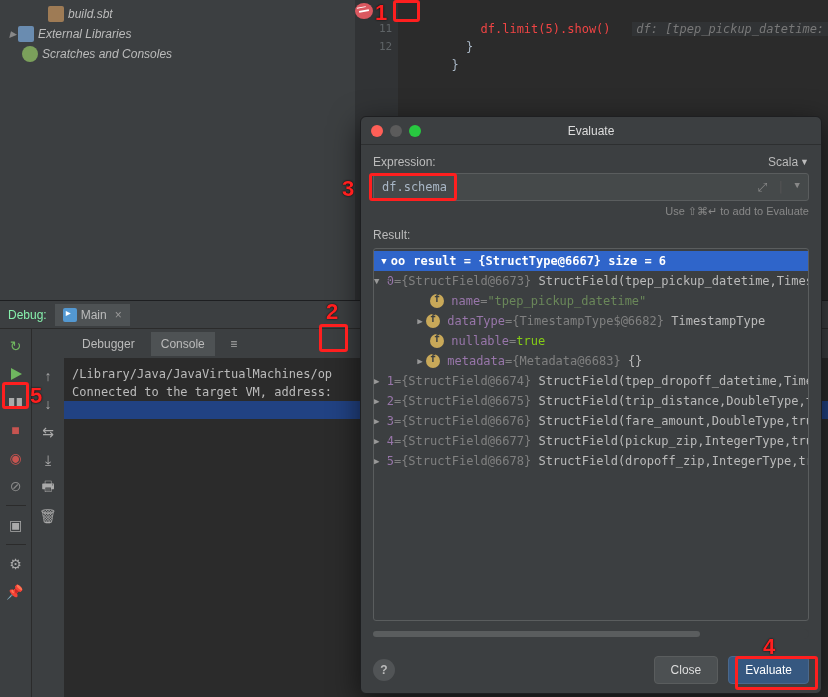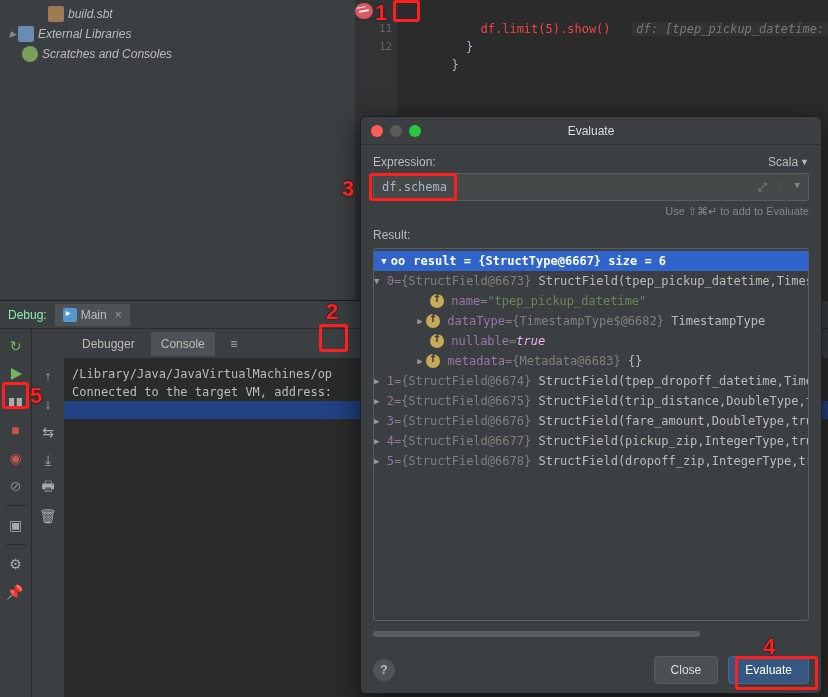--- a/index.html
+++ b/index.html
@@ -173,21 +173,21 @@
   .ic-oo { color:#cc7832; font-weight:bold; font-size:12px; width:16px;text-align:center;}
   .rt-row.sel .ic-oo{color:#fff}
   .ic-eq { width:14px;height:12px;background:#c9a959;border-radius:2px;display:inline-block;position:relative;}
   .ic-eq::after{content:"=";position:absolute;left:3px;top:-2px;color:#3c3f41;font-weight:bold;font-size:11px;}
   .ic-f { width:14px;height:14px;border-radius:50%;background:#c9a959;display:inline-block;position:relative;}
   .ic-f::after{content:"f";position:absolute;left:4px;top:-1px;color:#3c3f41;font-size:10px;font-weight:bold;}
   .nm{color:#9876aa;}
   .gy{color:#808080;}
   .wt{color:#bbbbbb;}
   .str{color:#6a8759;}
-  .bool{color:#f0abfc;font-style:italic;}
+  .bool{color:#84cc16;}
 
   .scrollbar{height:10px;background:#3c3f41;position:relative;margin-top:4px;border-radius:5px;}
   .scrollbar-thumb{position:absolute;left:0;width:75%;top:2px;height:6px;background:#5a5d5e;border-radius:3px;}
 
   .dlg-footer{
     height:46px;display:flex;align-items:center;padding:0 12px;gap:10px;
   }
   .help-btn{width:22px;height:22px;border-radius:50%;background:#515456;color:#bbb;display:flex;align-items:center;justify-content:center;font-weight:bold;}
   .spacer{flex:1;}
   .btn{height:28px;padding:0 16px;border-radius:4px;display:flex;align-items:center;color:#ddd;}

